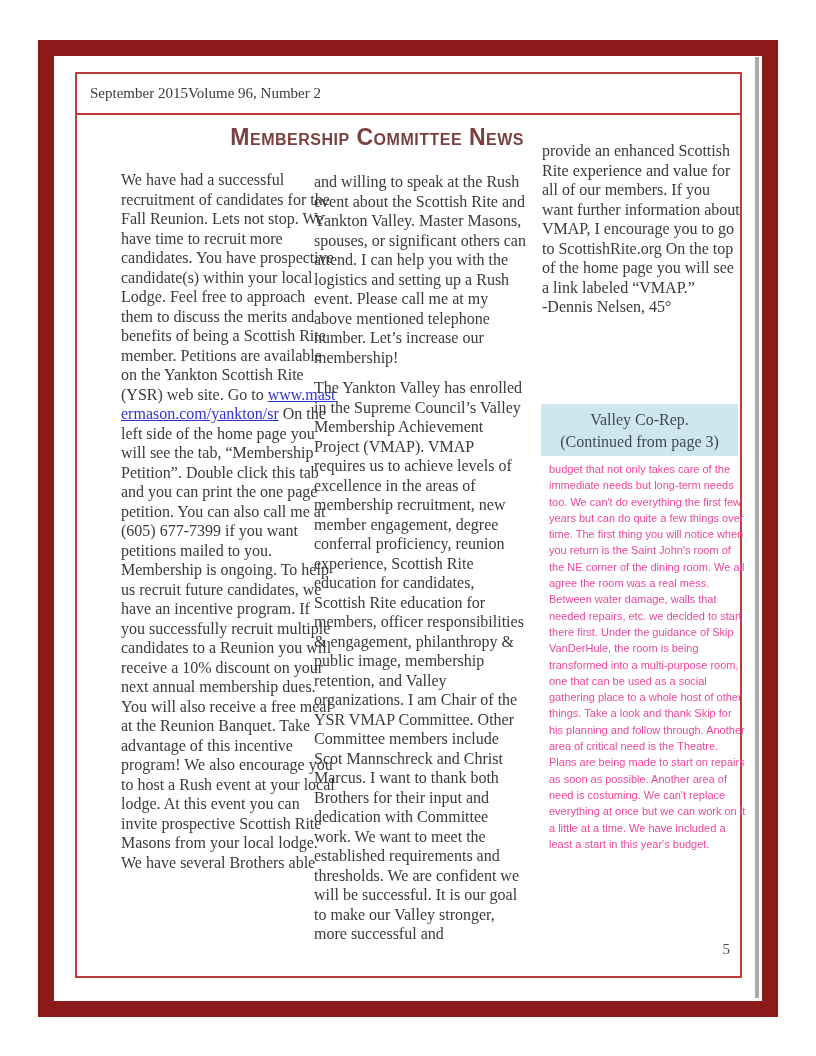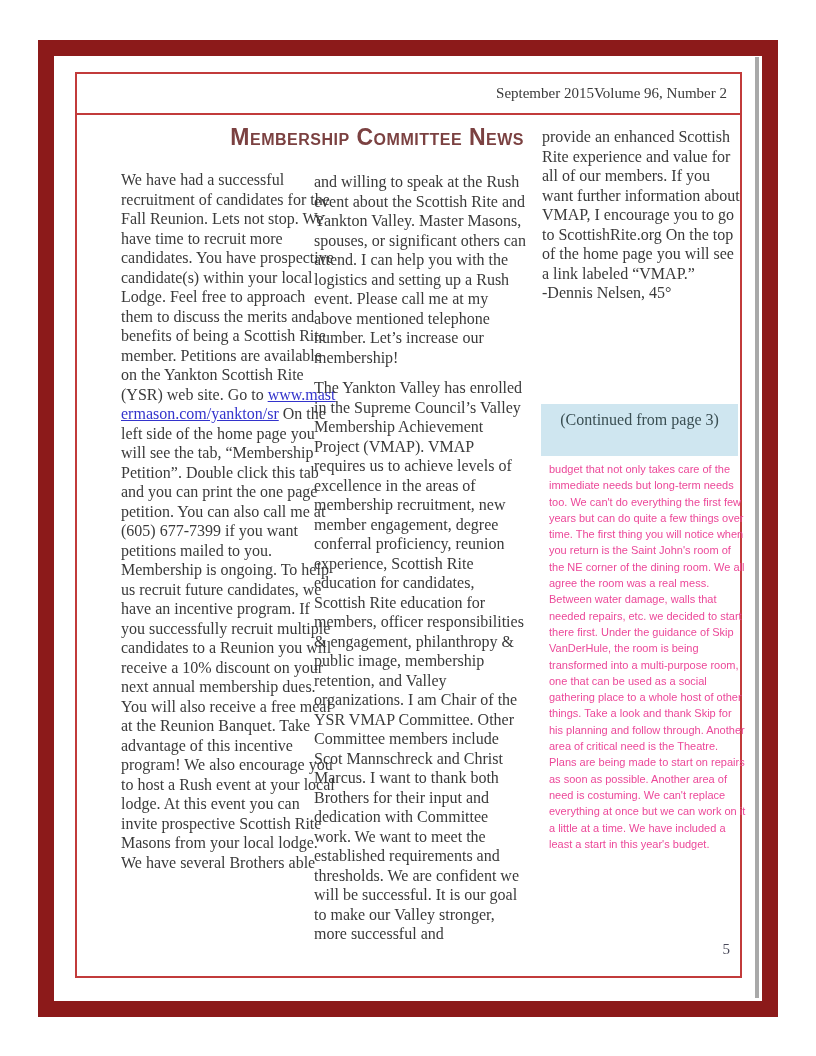--- a/index.html
+++ b/index.html
@@ -10,34 +10,34 @@
   .outer-frame{position:absolute;left:38px;top:40px;width:740px;height:977px;
        border:16px solid #8c1a1a;box-sizing:border-box;}
   .shadow-line{position:absolute;left:755px;top:57px;width:4px;height:941px;
        background:#a9a9a9;}
   .inner-frame{position:absolute;left:75px;top:72px;width:667px;height:906px;
        border:2px solid #c23b3b;box-sizing:border-box;background:#ffffff;}
 
   
   .masthead{position:absolute;left:77px;top:74px;width:663px;height:41px;
        border-bottom:2px solid #c23b3b;display:flex;align-items:center;
-       justify-content:flex-end;padding:0 13px;box-sizing:border-box;
+       justify-content:flex-start;padding:0 13px;box-sizing:border-box;
        font-size:15px;color:#3a3a3a;}
 
   
   .page-title{position:absolute;left:88px;top:124px;width:436px;text-align:right;
        font-family:"Liberation Sans", sans-serif;font-variant:small-caps;
        font-weight:bold;font-size:23px;letter-spacing:.5px;color:#7b4141;}
 
   
   .serif-col{position:absolute;font-size:16px;line-height:19.5px;color:#3a3a3a;
        text-align:left;}
   .col1{left:96px;top:170px;width:216px;margin-left:25px;}
   .col2{left:314px;top:172px;width:214px;}
-  .col3top{left:542px;top:127px;width:202px;}
+  .col3top{left:542px;top:141px;width:202px;}
   .serif-col p{margin:0;}
   .col2 .para2{margin-top:11px;}
   .signature{margin-top:19px;}
   .role{margin-top:14px;}
   a.doc-link{color:#3333cc;text-decoration:underline;word-break:break-all;}
 
   
   .continued-box{position:absolute;left:541px;top:404px;width:197px;height:52px;
        background:#cfe6f0;text-align:center;font-size:16px;line-height:22px;
        color:#3a4e52;padding-top:5px;box-sizing:border-box;}
@@ -74,20 +74,21 @@
   <p class="para1">and willing to speak at the Rush event about the Scottish Rite and Yankton Valley. Master Masons, spouses, or significant others can attend. I can help you with the logistics and setting up a Rush event. Please call me at my above mentioned telephone number. Let’s increase our membership!</p>
   <p class="para2">The Yankton Valley has enrolled in the Supreme Council’s Valley Membership Achievement Project (VMAP). VMAP requires us to achieve levels of excellence in the areas of membership recruitment, new member engagement, degree conferral proficiency, reunion experience, Scottish Rite education for candidates, Scottish Rite education for members, officer responsibilities &amp; engagement, philanthropy &amp; public image, membership retention, and Valley organizations. I am Chair of the YSR VMAP Committee. Other Committee members include Scot Mannschreck and Christ Marcus. I want to thank both Brothers for their input and dedication with Committee work. We want to meet the established requirements and thresholds. We are confident we will be successful. It is our goal to make our Valley stronger, more successful and</p>
 </div>
 
 <div class="serif-col col3top">
   <p>provide an enhanced Scottish Rite experience and value for all of our members. If you want further information about VMAP, I encourage you to go to ScottishRite.org On the top of the home page you will see a link labeled “VMAP.”</p>
   <p class="signature">-Dennis Nelsen, 45°</p>
 </div>
 
 <div class="continued-box">
+  <div>Valley Co-Rep.</div>
   <div>(Continued from page 3)</div>
 </div>
 
 <div class="sans-col">
   <p>budget that not only takes care of the immediate needs but long-term needs too. We can't do everything the first few years but can do quite a few things over time. The first thing you will notice when you return is the Saint John's room of the NE corner of the dining room. We all agree the room was a real mess. Between water damage, walls that needed repairs, etc. we decided to start there first. Under the guidance of Skip VanDerHule, the room is being transformed into a multi-purpose room, one that can be used as a social gathering place to a whole host of other things. Take a look and thank Skip for his planning and follow through. Another area of critical need is the Theatre. Plans are being made to start on repairs as soon as possible. Another area of need is costuming. We can't replace everything at once but we can work on it a little at a time. We have included a least a start in this year's budget.</p>
 </div>
 
 <div class="page-number">5</div>
 
 </body></html>

